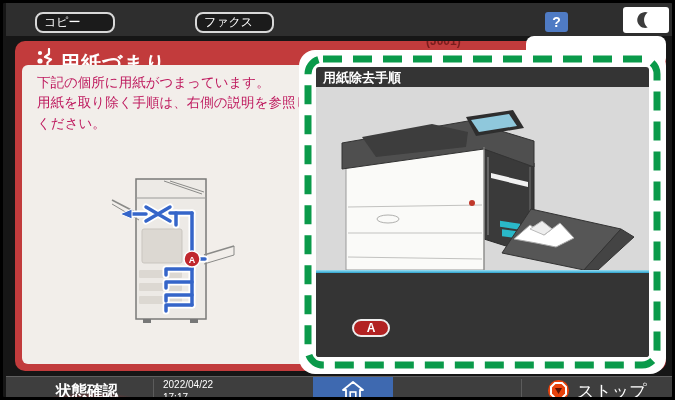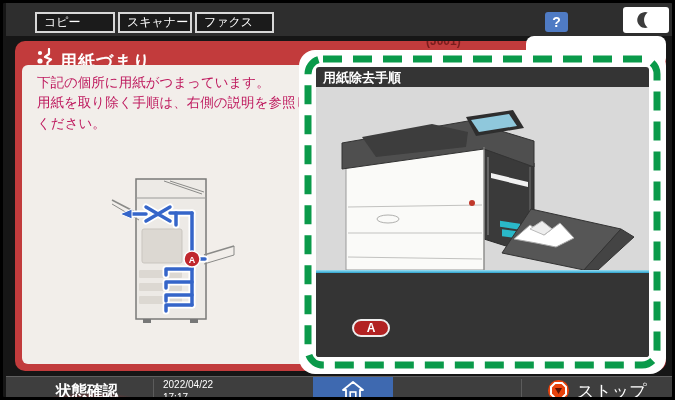--- a/index.html
+++ b/index.html
@@ -6,40 +6,40 @@
   html,body { background:#000; }
   body { font-family:"Liberation Sans","DejaVu Sans",sans-serif; }
   .screen {
     position:relative; width:675px; height:400px; background:#161616;
     border:3px solid #000; border-radius:4px; overflow:hidden;
   }
   
   .topbar { position:absolute; left:3px; top:0; width:666px; height:33px; background:#2e2e2e; }
   .tab {
     position:absolute; top:9px; height:21px; background:#1b1b1b; border:2px solid #d8d8d8;
-    border-radius:0; color:#fff; font-size:12px; line-height:17px; padding-left:7px; cursor:pointer;
+    border-radius:8px; color:#fff; font-size:12px; line-height:17px; padding-left:7px; cursor:pointer;
   }
   .tab1 { left:29px;  width:80px; }
   .tab2 { left:112px; width:74px; }
   .tab3 { left:189px; width:79px; }
   .help-btn {
     position:absolute; left:539px; top:9px; width:23px; height:20px; background:#4f7bc4;
     border-radius:3px; color:#fff; font-weight:bold; font-size:14px; text-align:center; line-height:20px;
   }
   .moon-btn {
     position:absolute; left:617px; top:4px; width:46px; height:26px; background:#fff;
     border-radius:3px; text-align:center;
   }
   .moon-btn svg { margin-top:3px; }
   
   .alert-panel {
     position:absolute; left:12px; top:38px; width:651px; height:330px;
     background:#c23b3c; border-radius:10px; overflow:hidden; z-index:1;
   }
-  .alert-title { position:absolute; left:45px; top:9px; color:#fff; font-size:17px; font-weight:bold; letter-spacing:1px; }
+  .alert-title { position:absolute; left:45px; top:9px; color:#fff; font-size:20px; font-weight:bold; letter-spacing:1px; }
   .jam-icon { position:absolute; left:21px; top:7px; }
   .alert-code-clip { position:absolute; left:411px; top:0; width:70px; height:18px; overflow:hidden; }
   .alert-code { display:block; margin-top:-7px; color:#791d1d; font-size:12px; font-weight:bold; }
   .alert-body {
     position:absolute; left:7px; top:24px; width:637px; height:299px;
     background:#f2eeea; border-radius:6px;
   }
   .alert-msg { position:absolute; left:15px; top:8px; color:#be185d; font-size:13.5px; line-height:1.5; }
   .diagram { position:absolute; left:84px; top:108px; }
   
@@ -77,21 +77,20 @@
   .stop-icon { position:absolute; left:2px; top:3px; width:21px; height:21px; border-radius:50%; background:#e8420b; }
   .stop-label { position:absolute; left:31px; top:3px; color:#fff; font-size:17px; }
 </style>
 </head>
 <body>
 
 <div class="screen">
 
   <div class="topbar">
     <div class="tab tab1">コピー</div>
-    <div class="tab tab2">スキャナー</div>
     <div class="tab tab3">ファクス</div>
     <div class="help-btn">?</div>
     <div class="moon-btn">
       <span>
         <svg width="20" height="20" viewBox="0 0 24 24">
           <path d="M14 3 A 9.5 9.5 0 1 0 14 21 A 11.5 11.5 0 0 1 14 3 Z" fill="#3c3c3c"></path>
         </svg>
       </span>
     </div>
   </div>

